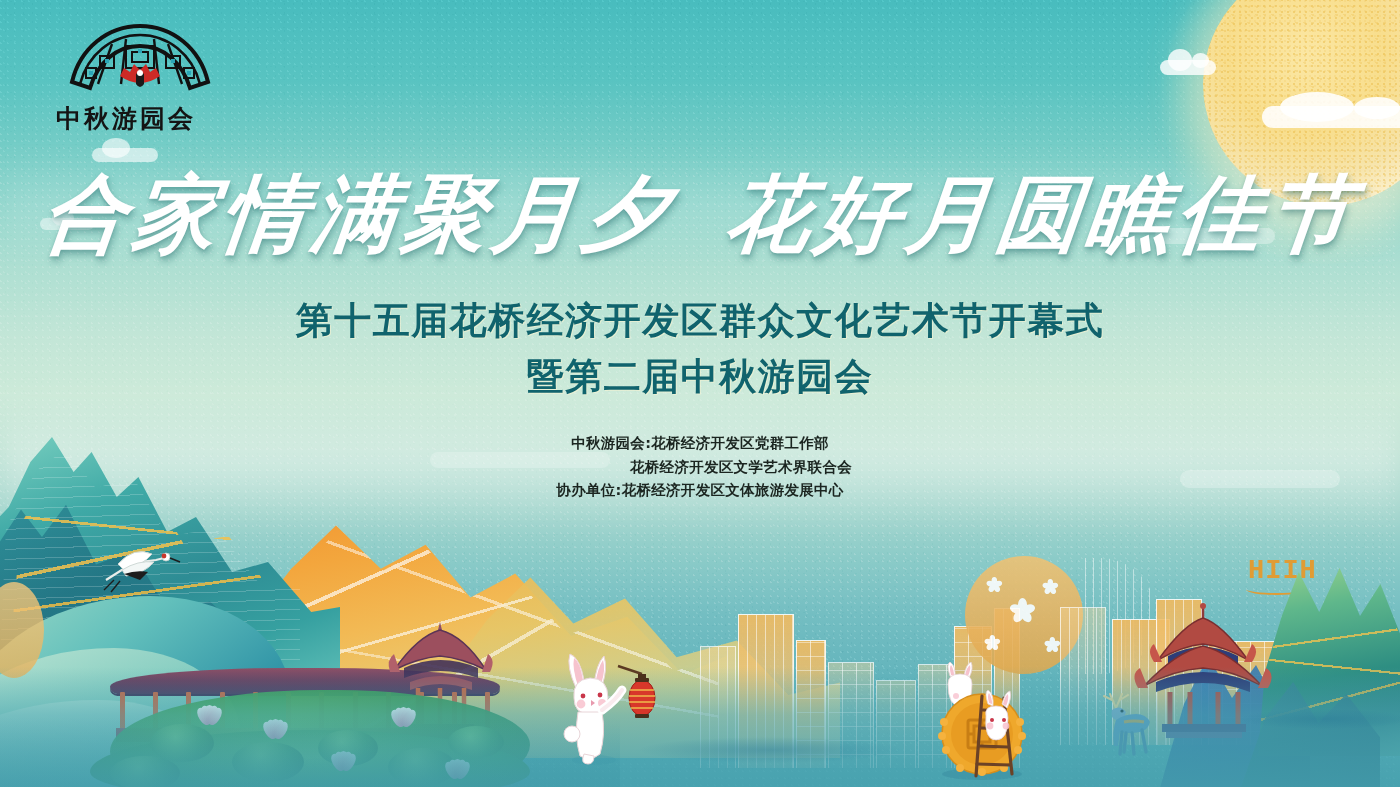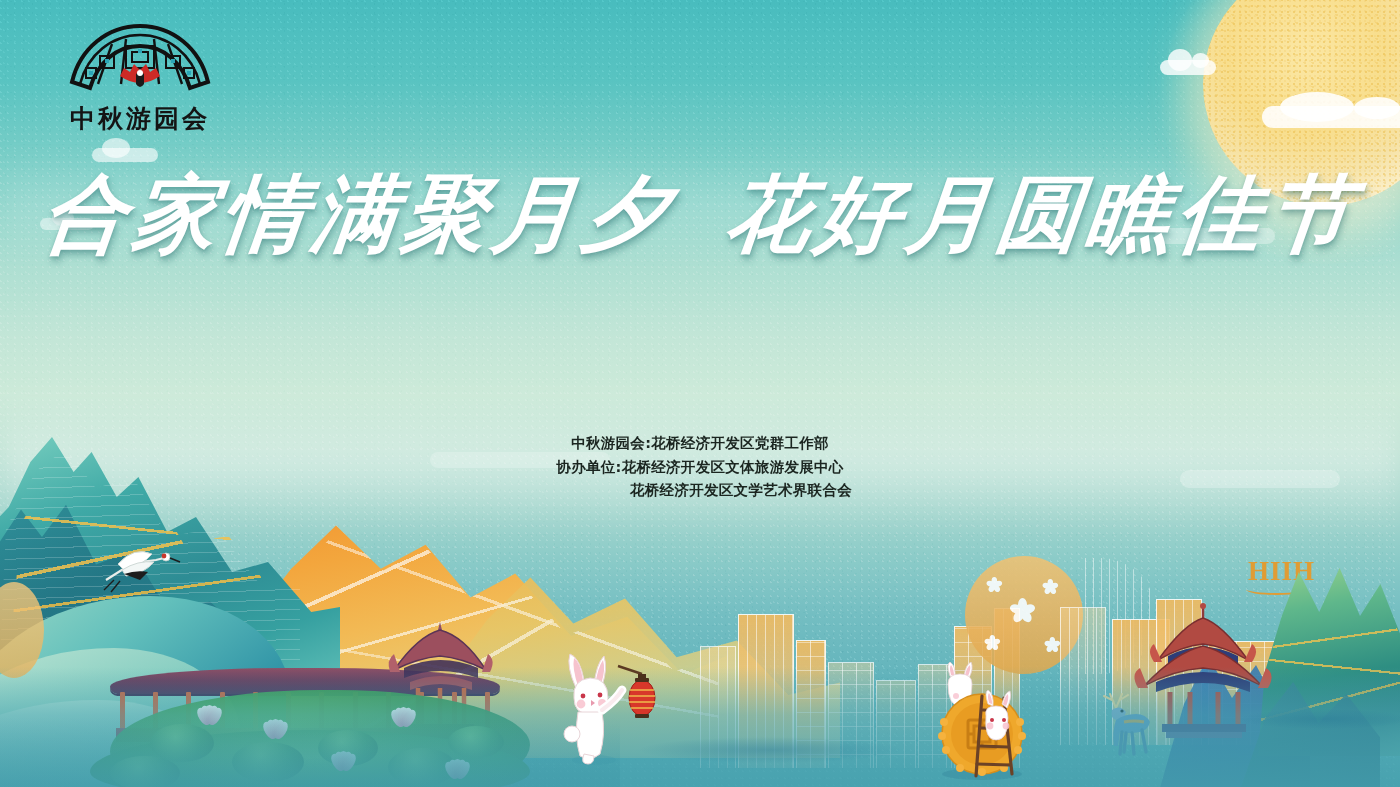--- a/index.html
+++ b/index.html
@@ -82,21 +82,21 @@
   
   .mist {
     position:absolute; left:0; right:0; height:140px;
     background:linear-gradient(180deg, rgba(255,255,255,0) 0%, rgba(255,255,255,.34) 50%, rgba(255,255,255,0) 100%);
     filter:blur(14px);
   }
   .mist-1 { top:390px; }
   .mist-2 { top:150px; height:110px; opacity:.45; }
 
   
-  .logo { position:absolute; left:56px; top:18px; width:168px; text-align:center; }
+  .logo { position:absolute; left:56px; top:18px; width:168px; text-align:left; }
   .logo-fan { width:152px; height:80px; margin:0 auto; display:block; }
   .logo-text {
     margin-top:4px; font-size:25px; font-weight:bold; color:#141414; letter-spacing:3px;
     font-family:"DejaVu Sans", sans-serif;
   }
 
   
   .title-wrap {
     position:absolute; left:0; right:0; top:158px; text-align:center;
     pointer-events:none;
@@ -298,21 +298,21 @@
     background:linear-gradient(180deg,#F3C87D 0%, #E7B25C 100%);
     border-radius:50%; opacity:.8;
   }
 
   
   .city-r { position:absolute; left:1060px; top:545px; width:360px; height:200px; }
 
   
   .sign {
     position:absolute; left:1248px; top:556px;
-    font-family:Liberation Serif, serif; font-size:27px; font-weight:bold;
+    font-family:Liberation Mono, monospace; font-size:27px; font-weight:bold;
     color:#E09C34; letter-spacing:1px;
   }
   .sign-arc {
     position:absolute; left:1246px; top:584px; width:62px; height:11px;
     border-bottom:2.5px solid #E09C34; border-radius:0 0 50% 50%;
   }
 
   
   .mtn-green-r {
     position:absolute; left:1258px; top:556px; width:170px; height:200px;
@@ -774,21 +774,25 @@
   </div>
 
   
   <div class="title-wrap">
     <span class="title-line">合家情满聚月夕</span>
     <span class="title-gap"></span>
     <span class="title-line">花好月圆瞧佳节</span>
   </div>
 
   
+  <div class="subtitle-wrap">
+    <div class="subtitle">第十五届花桥经济开发区群众文化艺术节开幕式</div>
+    <div class="subtitle">暨第二届中秋游园会</div>
+  </div>
 
   
   <div class="credits">
     <div class="credit-line">中秋游园会:花桥经济开发区党群工作部</div>
+    <div class="credit-line indent">花桥经济开发区文学艺术界联合会</div>
     <div class="credit-line">协办单位:花桥经济开发区文体旅游发展中心</div>
-    <div class="credit-line indent">花桥经济开发区文学艺术界联合会</div>
   </div>
 
 </div>
 
 </body></html>

